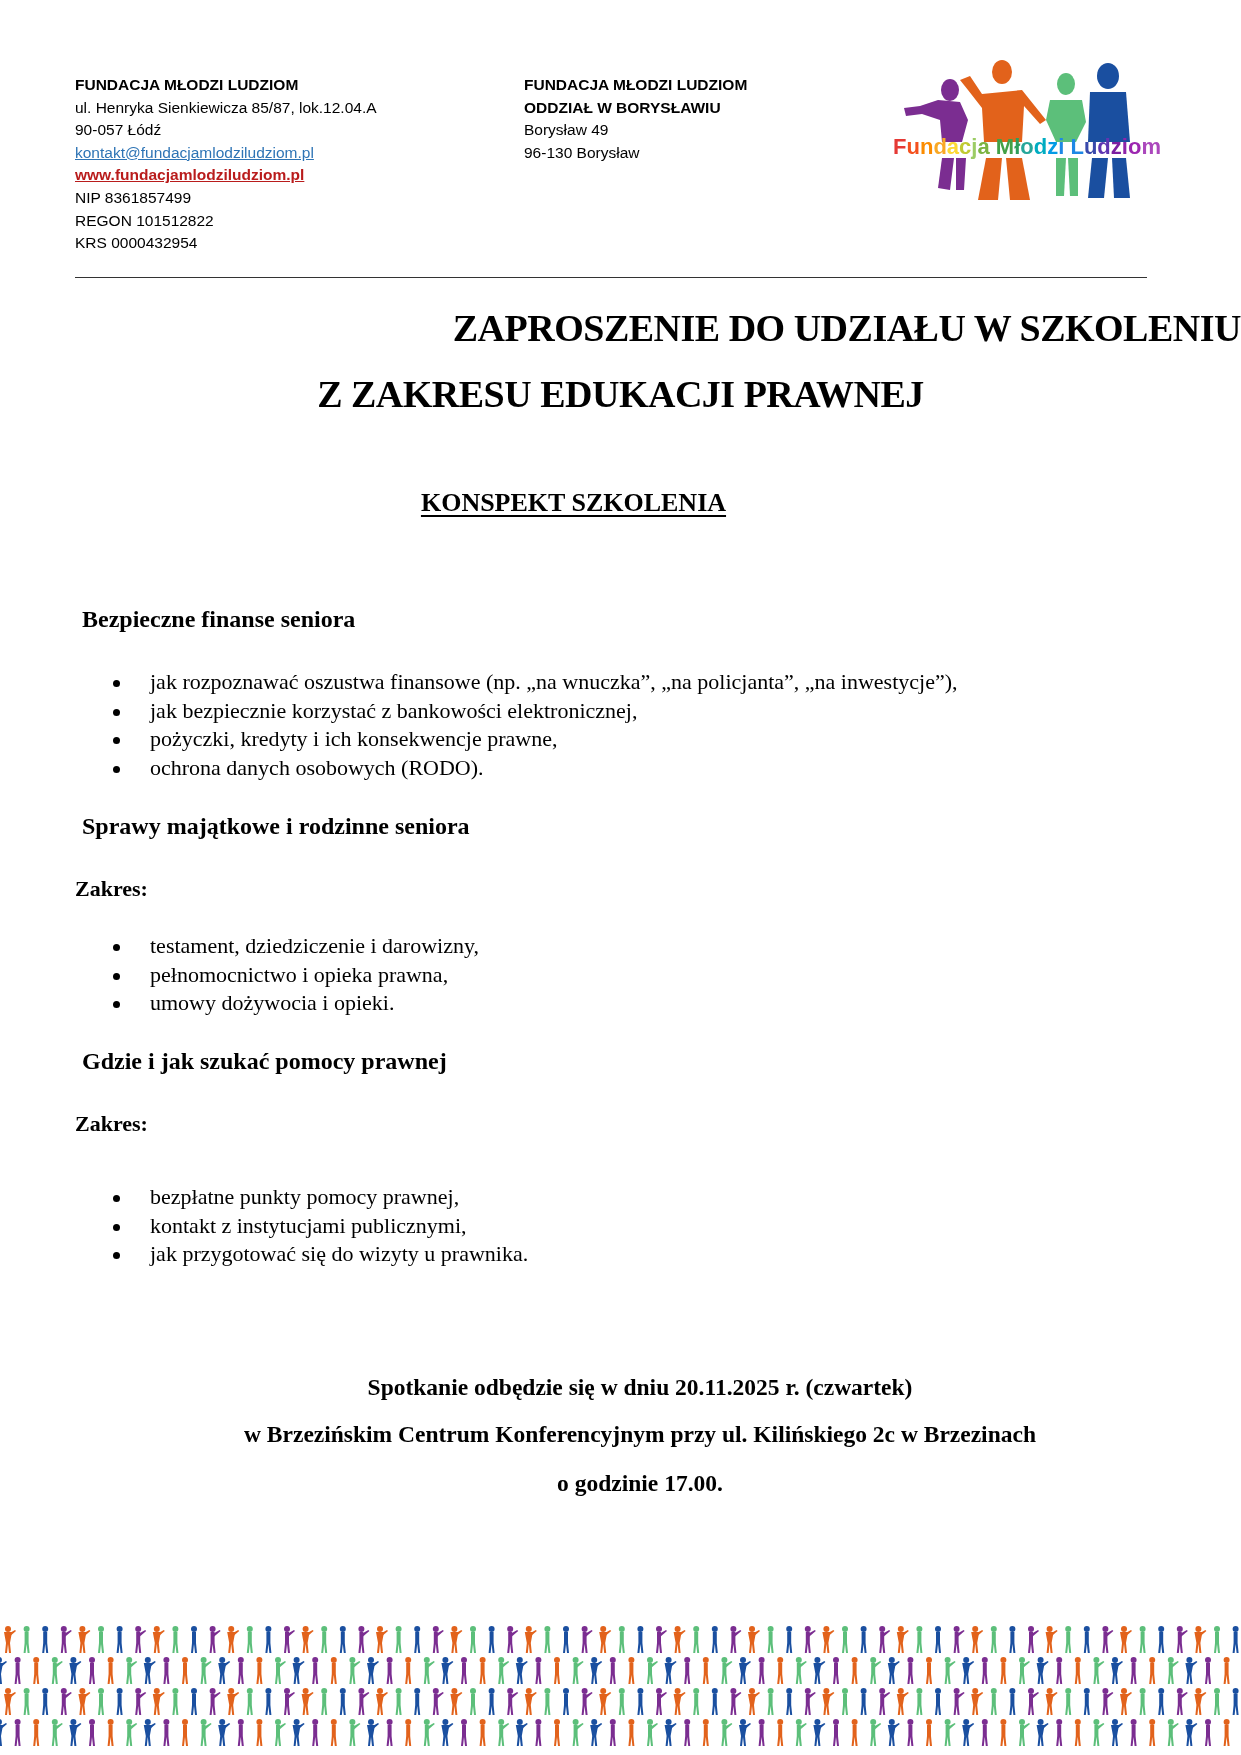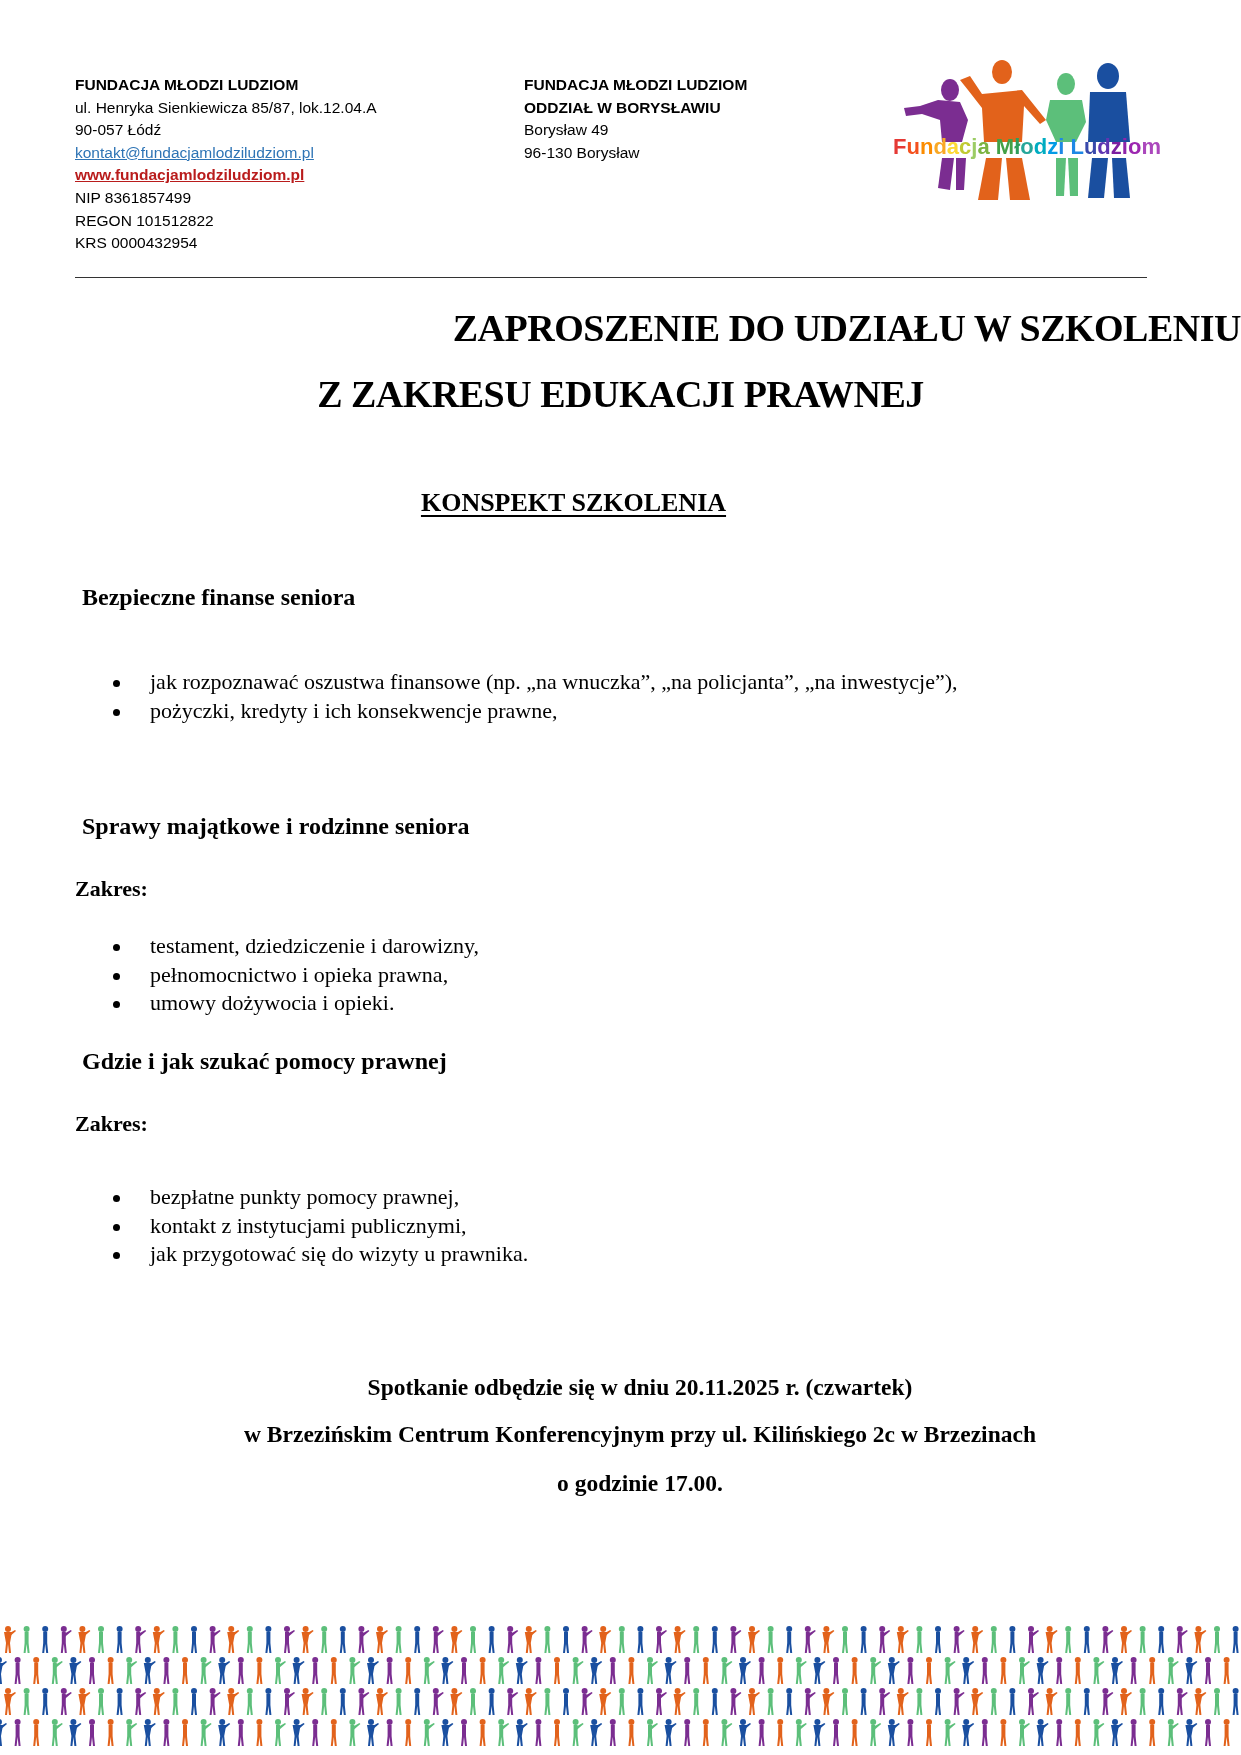--- a/index.html
+++ b/index.html
@@ -89,24 +89,26 @@
     <tspan fill="#1e88e5"> L</tspan><tspan fill="#3949ab">u</tspan><tspan fill="#5e35b1">d</tspan><tspan fill="#7b1fa2">z</tspan><tspan fill="#8e24aa">i</tspan><tspan fill="#9c27b0">o</tspan><tspan fill="#ab47bc">m</tspan>
   </text>
 </svg>
 
 <div class="rule"></div>
 
 <div class="title t1 serif">ZAPROSZENIE DO UDZIAŁU W SZKOLENIU</div>
 <div class="title t2 serif">Z ZAKRESU EDUKACJI PRAWNEJ</div>
 <div class="konspekt serif">KONSPEKT SZKOLENIA</div>
 
-<div class="sec-h serif" style="top:584px;">Bezpieczne finanse seniora</div>
+<div class="sec-h serif" style="top:606px;">Bezpieczne finanse seniora</div>
 <ul class="blist serif" style="top:668px;">
   <li><span class="dot"></span><span>jak rozpoznawać oszustwa finansowe (np. „na wnuczka”, „na policjanta”, „na inwestycje”),</span></li>
+  <li><span class="dot"></span><span>jak bezpiecznie korzystać z bankowości elektronicznej,</span></li>
   <li><span class="dot"></span><span>pożyczki, kredyty i ich konsekwencje prawne,</span></li>
+  <li><span class="dot"></span><span>ochrona danych osobowych (RODO).</span></li>
 </ul>
 
 <div class="sec-h serif" style="top:813px;">Sprawy majątkowe i rodzinne seniora</div>
 <div class="zakres serif" style="top:876px;">Zakres:</div>
 <ul class="blist serif" style="top:932px;">
   <li><span class="dot"></span><span>testament, dziedziczenie i darowizny,</span></li>
   <li><span class="dot"></span><span>pełnomocnictwo i opieka prawna,</span></li>
   <li><span class="dot"></span><span>umowy dożywocia i opieki.</span></li>
 </ul>
 

